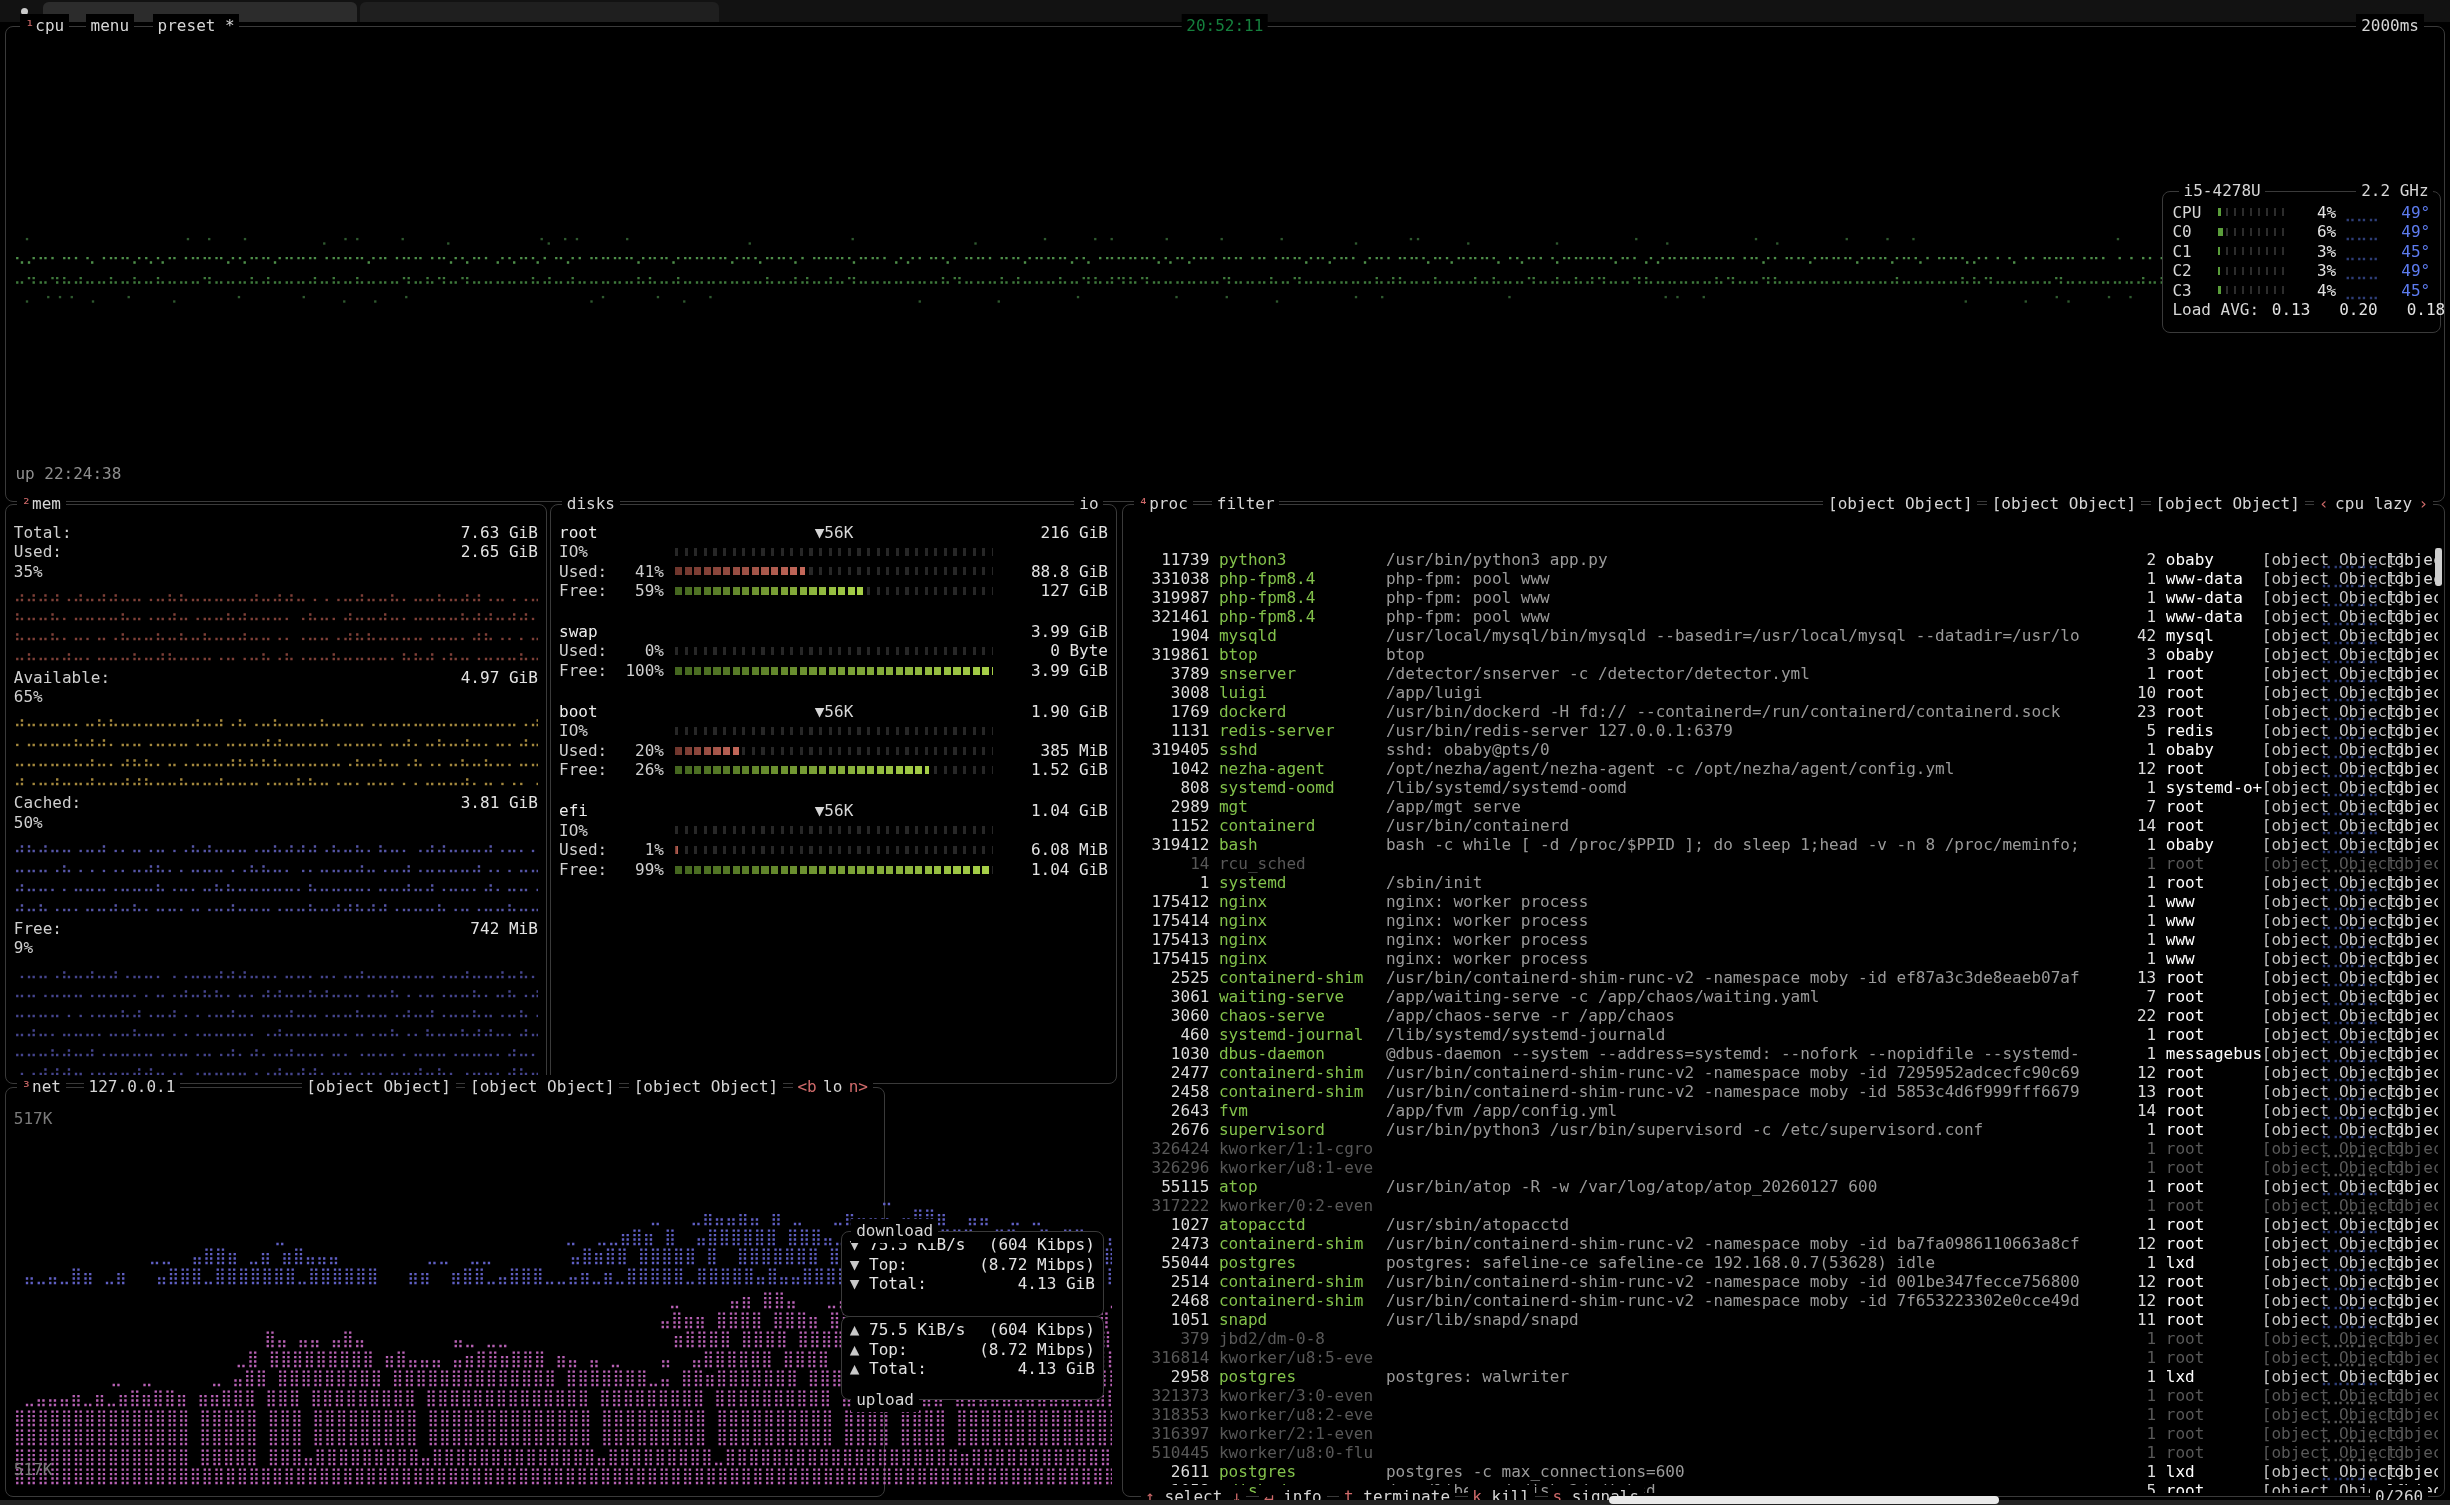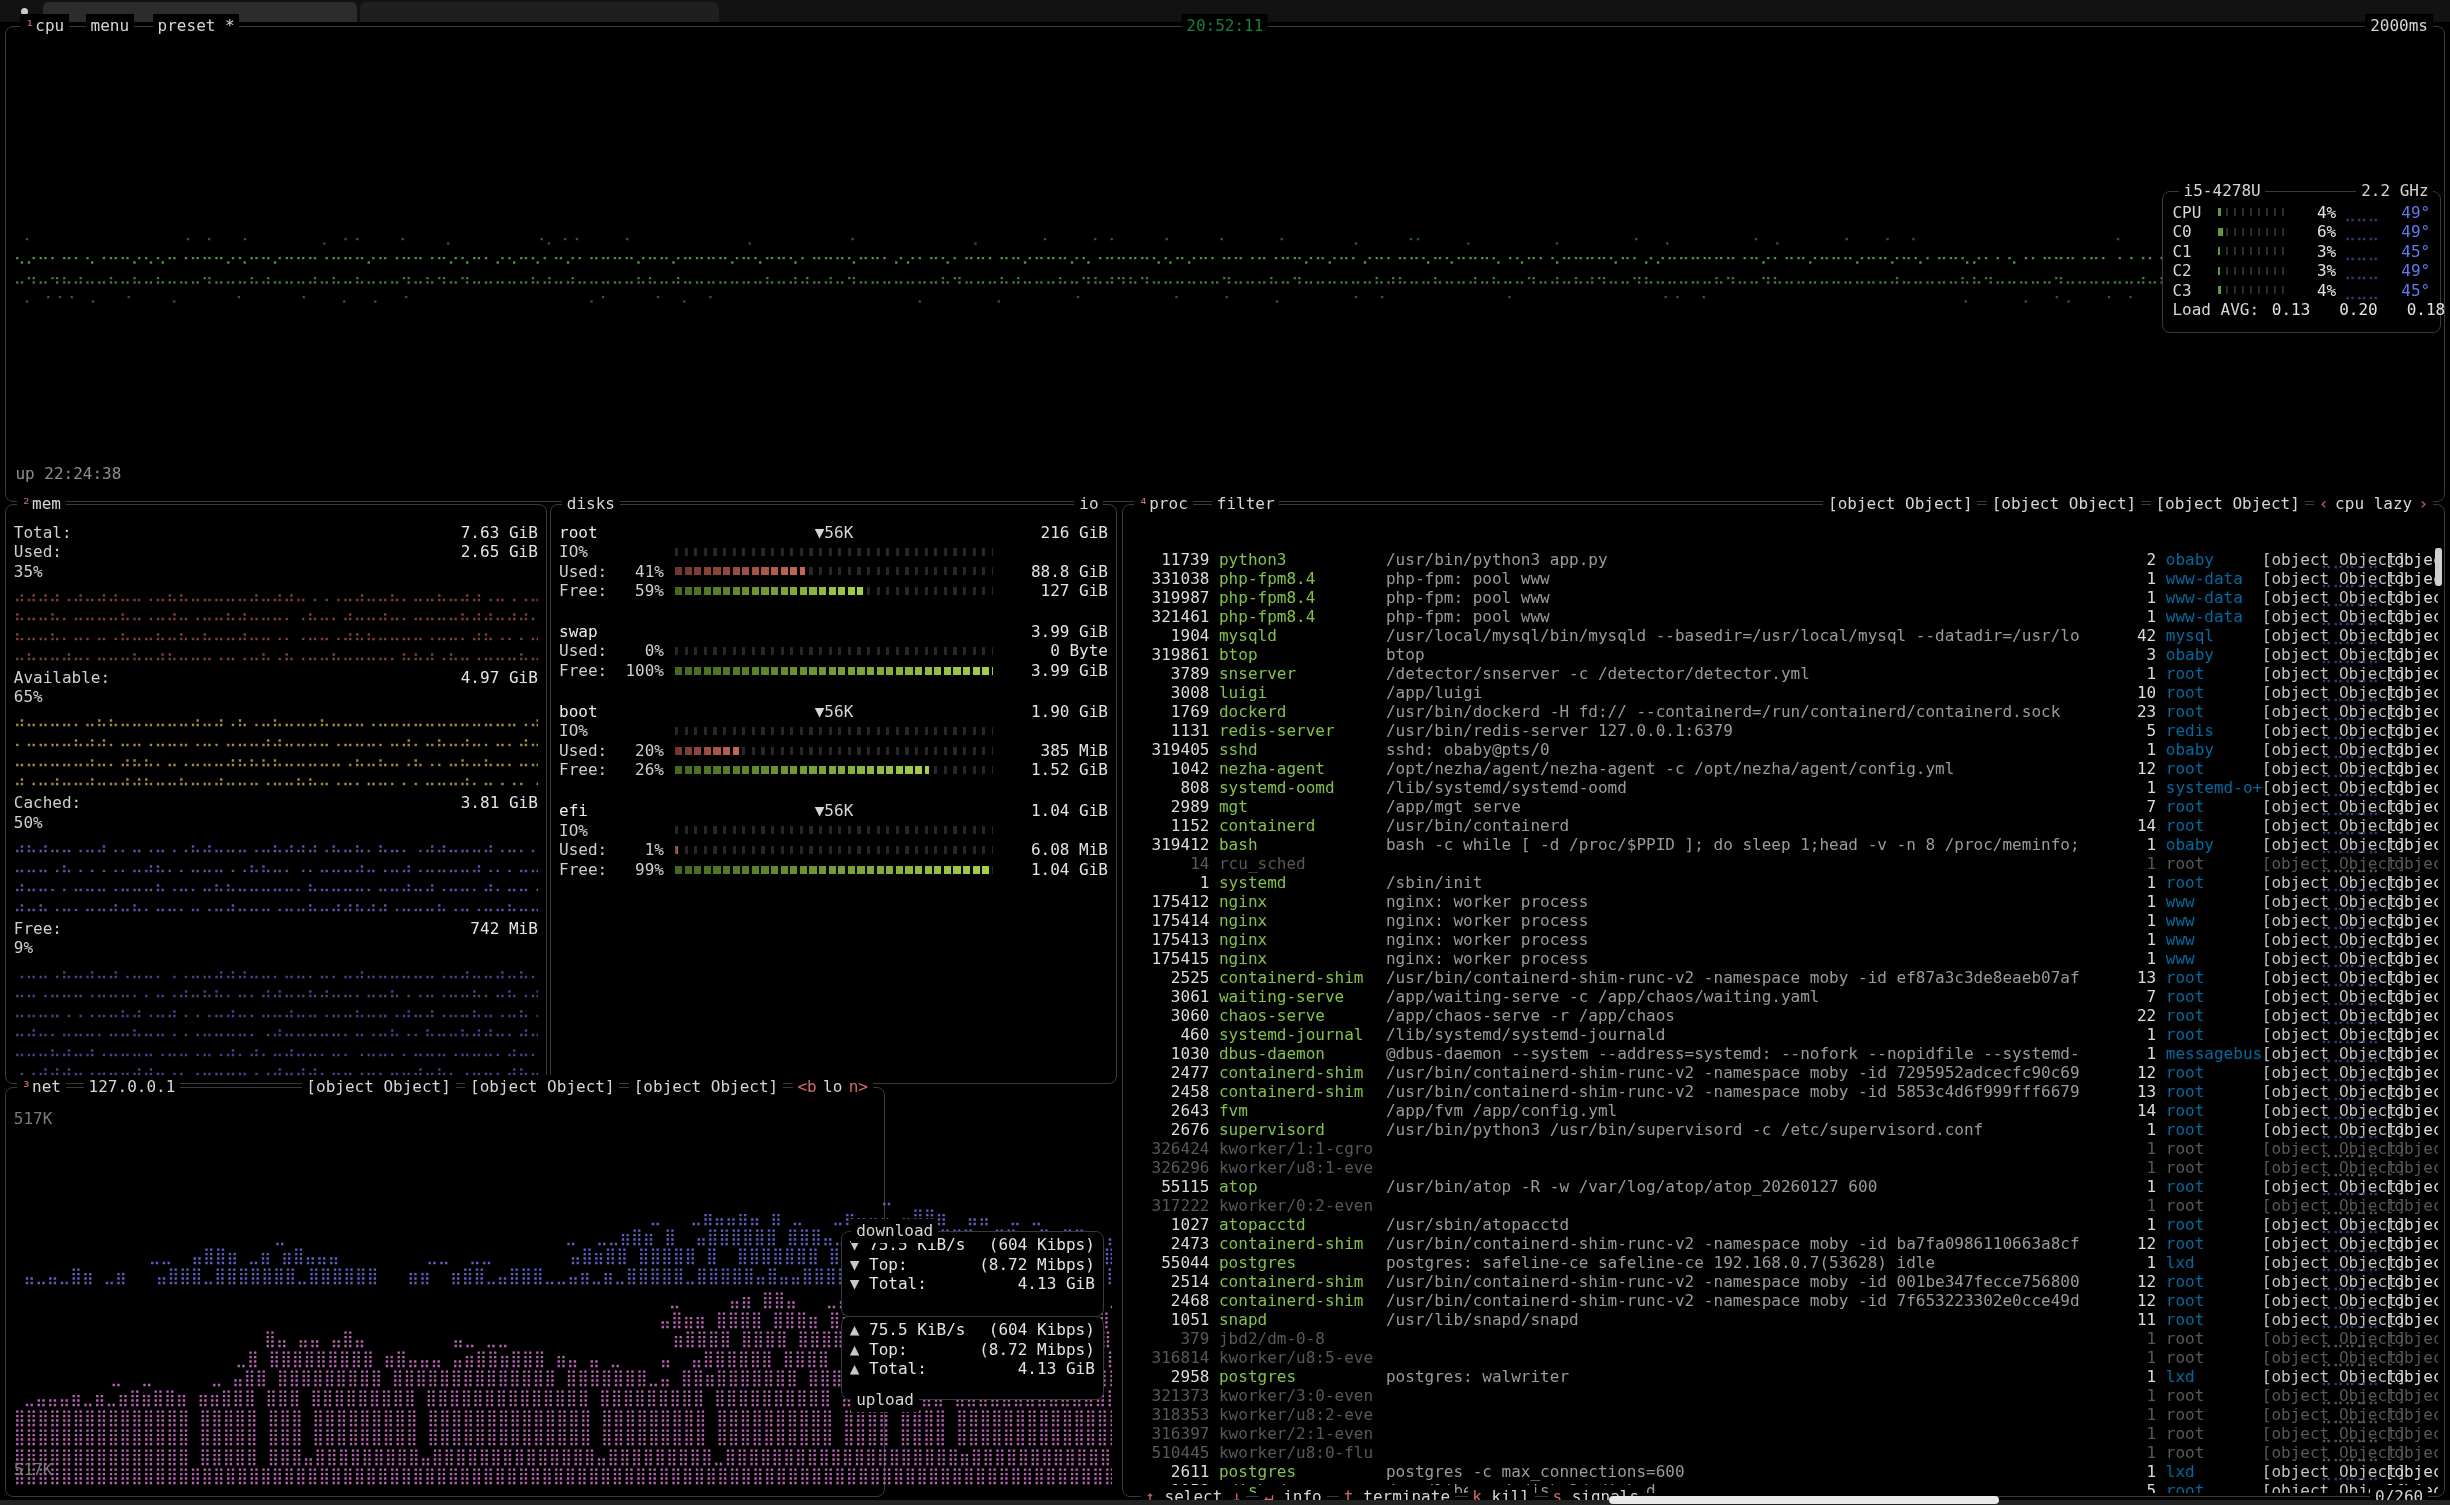--- a/index.html
+++ b/index.html
@@ -73,21 +73,21 @@
   .inner{z-index:4}
   
   .phead{position:absolute;left:6.4px;right:6.4px;top:21px;display:flex;height:20px;line-height:20px;
          color:#d6d6d6;white-space:pre}
   .prows{position:absolute;left:6.4px;right:6.4px;top:45px;bottom:3.2px;overflow:hidden}
   .prow{display:flex;height:19px;line-height:19px;white-space:pre}
   .c-pid{width:80px;text-align:right;color:#dcdcdc}
   .c-prog{width:156px;margin-left:9.6px;color:#82c14b;overflow:hidden}
   .c-cmd{flex:1;margin-left:11px;overflow:hidden;color:#9a9a9a}
   .c-thr{width:76px;text-align:right;color:#dcdcdc}
-  .c-user{width:96px;margin-left:9.6px;color:#0369a1;overflow:hidden}
+  .c-user{width:96px;margin-left:9.6px;color:#ffffff;overflow:hidden}
   .c-mem{width:54px;text-align:right;color:#c2c2c2}
   .c-dots{width:64px;margin-left:4.8px;color:#2e3e78;overflow:hidden}
   .c-dots::before{content:"⣀⣀⣀⣀⣀"}
   .c-cpu{width:45px;text-align:right;margin-right:8px;color:#dcdcdc}
   .phead .c-prog,.phead .c-cmd,.phead .c-user{color:#d6d6d6}
   .phead .c-dots::before{content:""}
   .prow.dim span{color:#585858!important}
   .thumb{position:absolute;right:2.4px;top:43px;width:6.4px;height:38px;background:#cfcfcf;border-radius:2.4px}
   .footer{position:absolute;bottom:-12.7px;left:17.5px;display:flex;gap:12.7px}
   .flabel{background:#000;padding:0 4.8px;height:24px;line-height:24px;white-space:pre;color:#d6d6d6}
@@ -104,21 +104,21 @@
     <span class="tabdot"></span>
     <div class="tab tab1"></div>
     <div class="tab tab2"></div>
   </div>
 
   <div class="box" id="cpu-box" style="left:4.8px;top:25.5px;width:2440px;height:476px">
     <span class="lbl" style="left:14.3px"><span class="sup">¹</span><span>cpu</span></span>
     <span class="lbl" style="left:80px">menu</span>
     <span class="lbl" style="left:147px">preset *</span>
     <span class="lbl" style="left:50%;transform:translateX(-50%);color:#15803d">20:52:11</span>
-    <span class="lbl" style="right:11px">2000ms</span>
+    <span class="lbl" style="right:20px">2000ms</span>
 
     <pre class="graph gl-sparse" style="left:8px;top:204px;width:2425px;height:20px"> ⠂               ⠐ ⠐   ⠂       ⠄ ⠂⠂   ⠐    ⠄        ⠐⠄⠐⠐    ⠐            ⠄         ⠐            ⠄      ⠂    ⠂⠐     ⠂    ⠐     ⠐       ⠄    ⠐⠂    ⠄        ⠄       ⠂  ⠄        ⠂ ⠄      ⠂   ⠂ ⠐                    ⠐           ⠄⠐   ⠐   ⠄   ⠐                 </pre>
     <pre class="graph gl-a" style="left:8px;top:223px;width:2425px;height:20px">⠢⠔⠒⠂⠒⠂⠢⠐⠒⠒⠔⠢⠢⠒⠐⠒⠒⠒⠔⠢⠒⠒⠔⠒⠒⠒⠐⠒⠒⠒⠔⠒⠐⠒⠒⠐⠒⠔⠢⠒⠂⠔⠢⠒⠢⠂⠒⠔⠂⠒⠒⠒⠒⠔⠒⠒⠔⠒⠒⠒⠒⠔⠒⠢⠒⠒⠢⠂⠒⠒⠒⠢⠒⠒⠂⠔⠔⠂⠒⠢⠂⠒⠒⠂⠒⠒⠔⠒⠒⠒⠔⠢⠐⠒⠒⠒⠒⠢⠢⠒⠔⠒⠂⠒⠒⠐⠒⠐⠒⠒⠔⠒⠔⠒⠂⠔⠒⠂⠒⠒⠢⠒⠢⠒⠒⠒⠢⠐⠢⠒⠂⠢⠒⠒⠒⠒⠢⠒⠂⠔⠔⠒⠒⠒⠒⠒⠒⠐⠒⠔⠂⠒⠒⠔⠒⠒⠒⠔⠒⠒⠔⠒⠢⠂⠒⠒⠢⠔⠂⠂⠢⠐⠂⠒⠒⠒⠐⠒⠂⠐⠐⠐⠂⠒⠒⠐⠂⠢⠒⠒⠔⠒⠒⠢⠒⠒⠒⠒⠂⠐⠒⠒⠒⠐⠒⠂⠢⠔⠂⠒⠒⠔⠒⠂⠒⠢⠐⠒⠒⠐⠒⠂⠒⠒⠒⠒⠔⠢⠂⠒⠐⠒⠒⠔⠐⠂⠐⠒⠢⠔⠒⠒⠒⠒⠔⠐⠔⠒⠂⠢⠒⠒⠂</pre>
     <pre class="graph gl-b" style="left:8px;top:243px;width:2425px;height:20px">⠤⠲⠤⠲⠦⠴⠤⠤⠦⠤⠦⠤⠦⠤⠤⠤⠲⠤⠤⠤⠦⠴⠤⠤⠤⠴⠤⠦⠤⠦⠤⠤⠤⠲⠤⠦⠲⠤⠲⠤⠤⠤⠤⠤⠦⠴⠤⠴⠤⠤⠤⠤⠤⠦⠦⠤⠴⠤⠤⠤⠤⠤⠤⠤⠦⠤⠴⠴⠤⠴⠤⠲⠤⠤⠤⠤⠤⠤⠤⠦⠲⠤⠤⠤⠦⠴⠤⠤⠤⠦⠤⠲⠦⠴⠲⠦⠲⠤⠤⠤⠤⠤⠤⠲⠤⠤⠤⠦⠤⠲⠤⠤⠤⠤⠤⠤⠦⠴⠦⠤⠤⠦⠤⠤⠴⠤⠦⠤⠤⠲⠤⠴⠤⠦⠴⠲⠤⠤⠲⠦⠤⠤⠤⠤⠤⠦⠲⠤⠤⠲⠦⠤⠤⠤⠤⠤⠤⠤⠤⠤⠴⠤⠤⠤⠤⠤⠦⠦⠲⠤⠤⠤⠤⠤⠲⠤⠤⠤⠤⠤⠤⠴⠤⠦⠲⠲⠤⠦⠤⠤⠤⠤⠤⠤⠦⠤⠦⠤⠲⠤⠤⠲⠤⠤⠤⠲⠤⠤⠤⠤⠤⠤⠲⠤⠲⠲⠤⠦⠦⠴⠤⠲⠴⠦⠤⠤⠤⠤⠤⠤⠤⠤⠴⠲⠤⠴⠲⠤⠤⠤⠤⠦⠤⠤⠤⠲⠤⠲⠤⠤⠲⠤⠦</pre>
     <pre class="graph gl-sparse" style="left:8px;top:262px;width:2425px;height:20px"> ⠄ ⠂⠂⠂ ⠄  ⠐    ⠄     ⠐      ⠂   ⠄  ⠄  ⠂                  ⠄⠂    ⠐  ⠄ ⠐                     ⠄       ⠄       ⠂         ⠂    ⠂    ⠄       ⠂ ⠐            ⠐               ⠐⠐  ⠂                          ⠄     ⠄  ⠂⠄   ⠂ ⠂     ⠄            ⠄  ⠄                 ⠐</pre>
 
     <div class="box inner" id="cpuinfo" style="left:2156px;top:164px;width:279px;height:142px">
       <span class="lbl" style="left:16px">i5-4278U</span>
       <span class="lbl" style="right:6.4px">2.2 GHz</span>
       <div class="cib">

